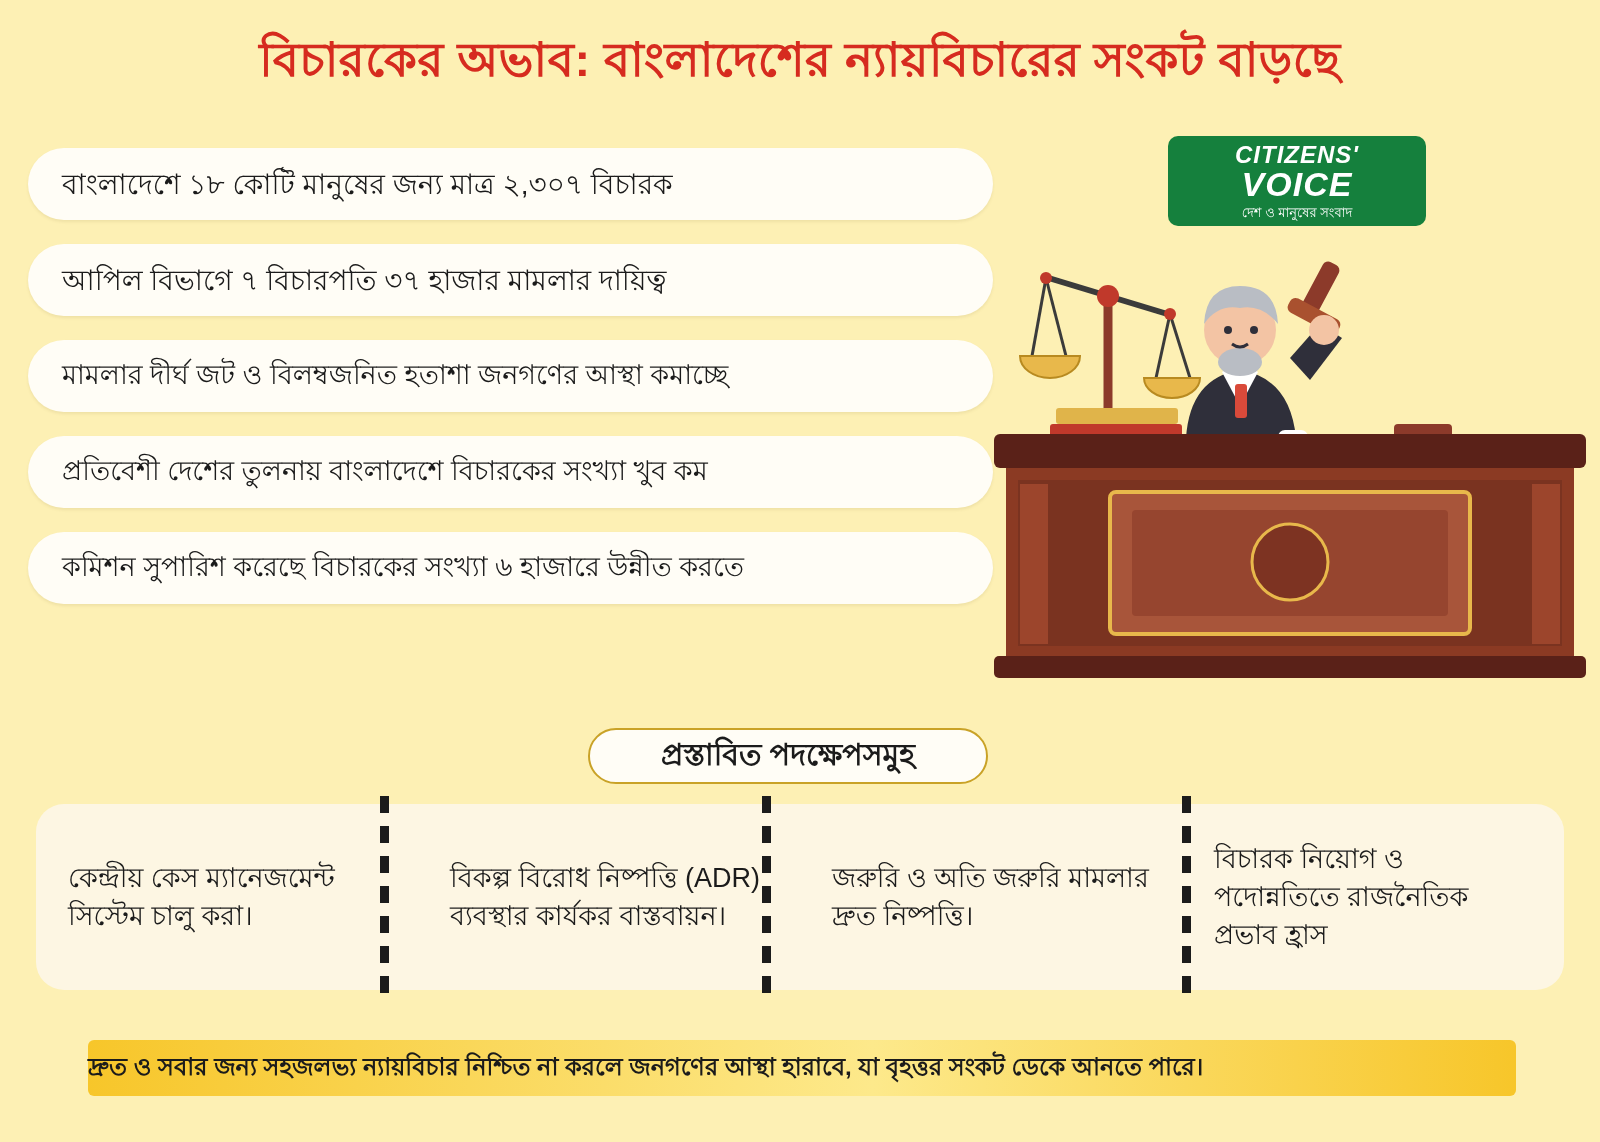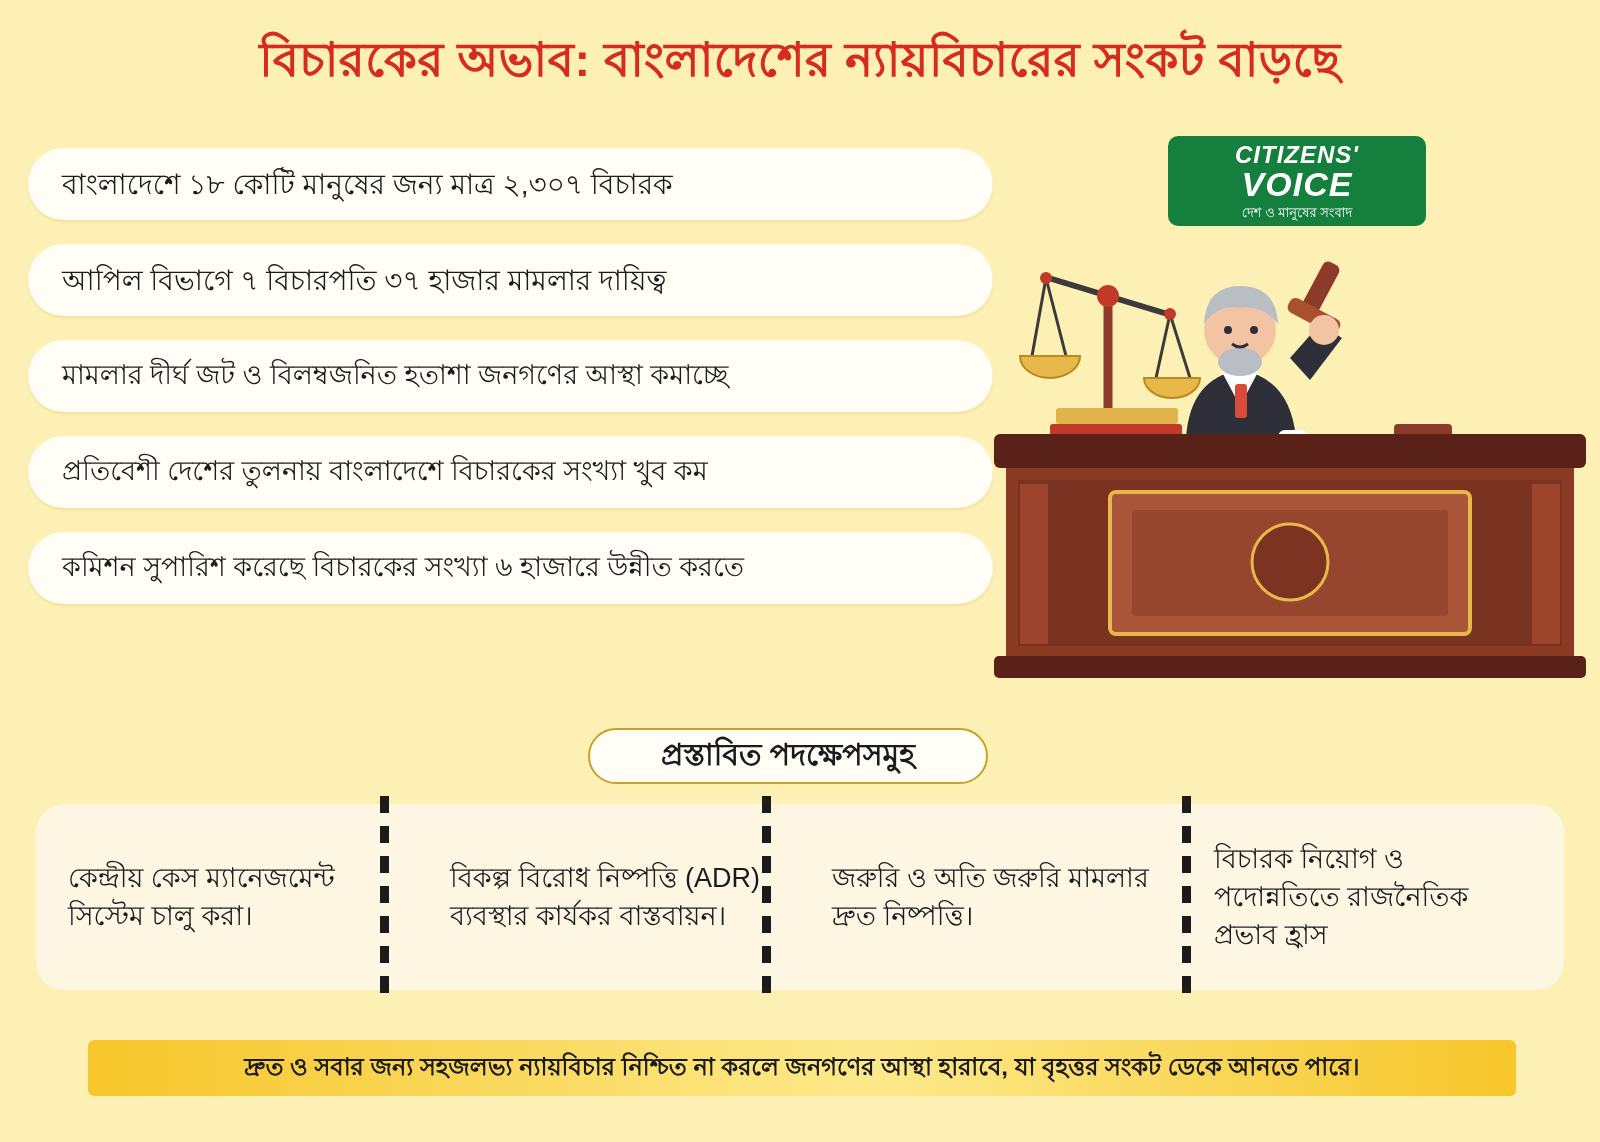--- a/index.html
+++ b/index.html
@@ -162,21 +162,21 @@
   .footer {
     position: absolute;
     left: 88px;
     top: 1040px;
     width: 1428px;
     height: 56px;
     background: linear-gradient(to right, #f7c62a, #fde98b 55%, #f7c62a);
     border-radius: 6px;
     display: flex;
     align-items: center;
-    justify-content: center;
+    justify-content: flex-start;
   }
   .footer span {
     font-size: 24px;
     font-weight: bold;
     color: #1b1b1b;
     white-space: nowrap;
   }
 </style>
 </head>
 <body>

